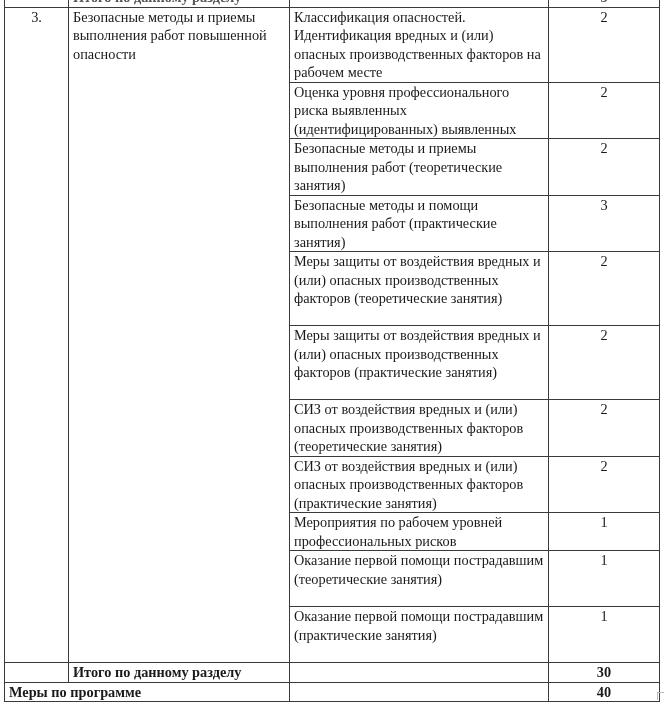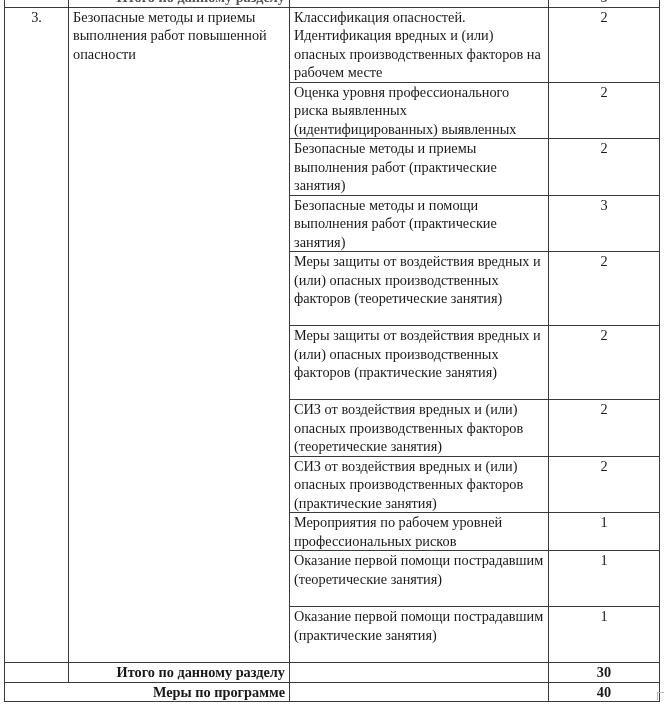--- a/index.html
+++ b/index.html
@@ -4,21 +4,21 @@
 <style>
   html, body { margin: 0; padding: 0; background: #ffffff; }
   body { width: 664px; height: 704px; position: relative; overflow: hidden;
          font-family: "Liberation Serif", "DejaVu Serif", serif; color: #1a1a1a; }
   .sheet { position: absolute; left: 4px; top: -13px; }
   table { border-collapse: collapse; table-layout: fixed; width: 655px; }
   td { border: 1px solid #3a3a3a; vertical-align: top; font-size: 14.3px; line-height: 18.5px;
        padding: 0 4px; overflow: hidden; }
   col.c1 { width: 64px; } col.c2 { width: 221px; } col.c3 { width: 259px; } col.c4 { width: 111px; }
   .num { text-align: center; }
-  .center { text-align: right; }
+  .center { text-align: left; }
   .bold { font-weight: bold; }
   tr.partial td { height: 17px; color: #555; }
   .corner { position: absolute; left: 657px; top: 692px; width: 7px; height: 7px;
             border-left: 1px solid #bbb; border-top: 1px solid #bbb; }
 </style>
 </head>
 <body>
 
 <div class="sheet">
 <table>
@@ -39,21 +39,21 @@
       <td class="num" rowspan="11">3.</td>
       <td rowspan="11">Безопасные методы и приемы выполнения работ повышенной опасности</td>
       <td>Классификация опасностей. Идентификация вредных и (или) опасных производственных факторов на рабочем месте</td>
       <td class="num">2</td>
     </tr>
     <tr style="height:56px">
       <td>Оценка уровня профессионального риска выявленных (идентифицированных) выявленных</td>
       <td class="num">2</td>
     </tr>
     <tr style="height:56px">
-      <td>Безопасные методы и приемы выполнения работ (практические занятия)</td>
+      <td>Безопасные методы и приемы выполнения работ (теоретические занятия)</td>
       <td class="num">2</td>
     </tr>
     <tr style="height:56px">
       <td>Безопасные методы и помощи выполнения работ (практические занятия)</td>
       <td class="num">3</td>
     </tr>
     <tr style="height:74px">
       <td>Меры защиты от воздействия вредных и (или) опасных производственных факторов (теоретические занятия)</td>
       <td class="num">2</td>
     </tr>

